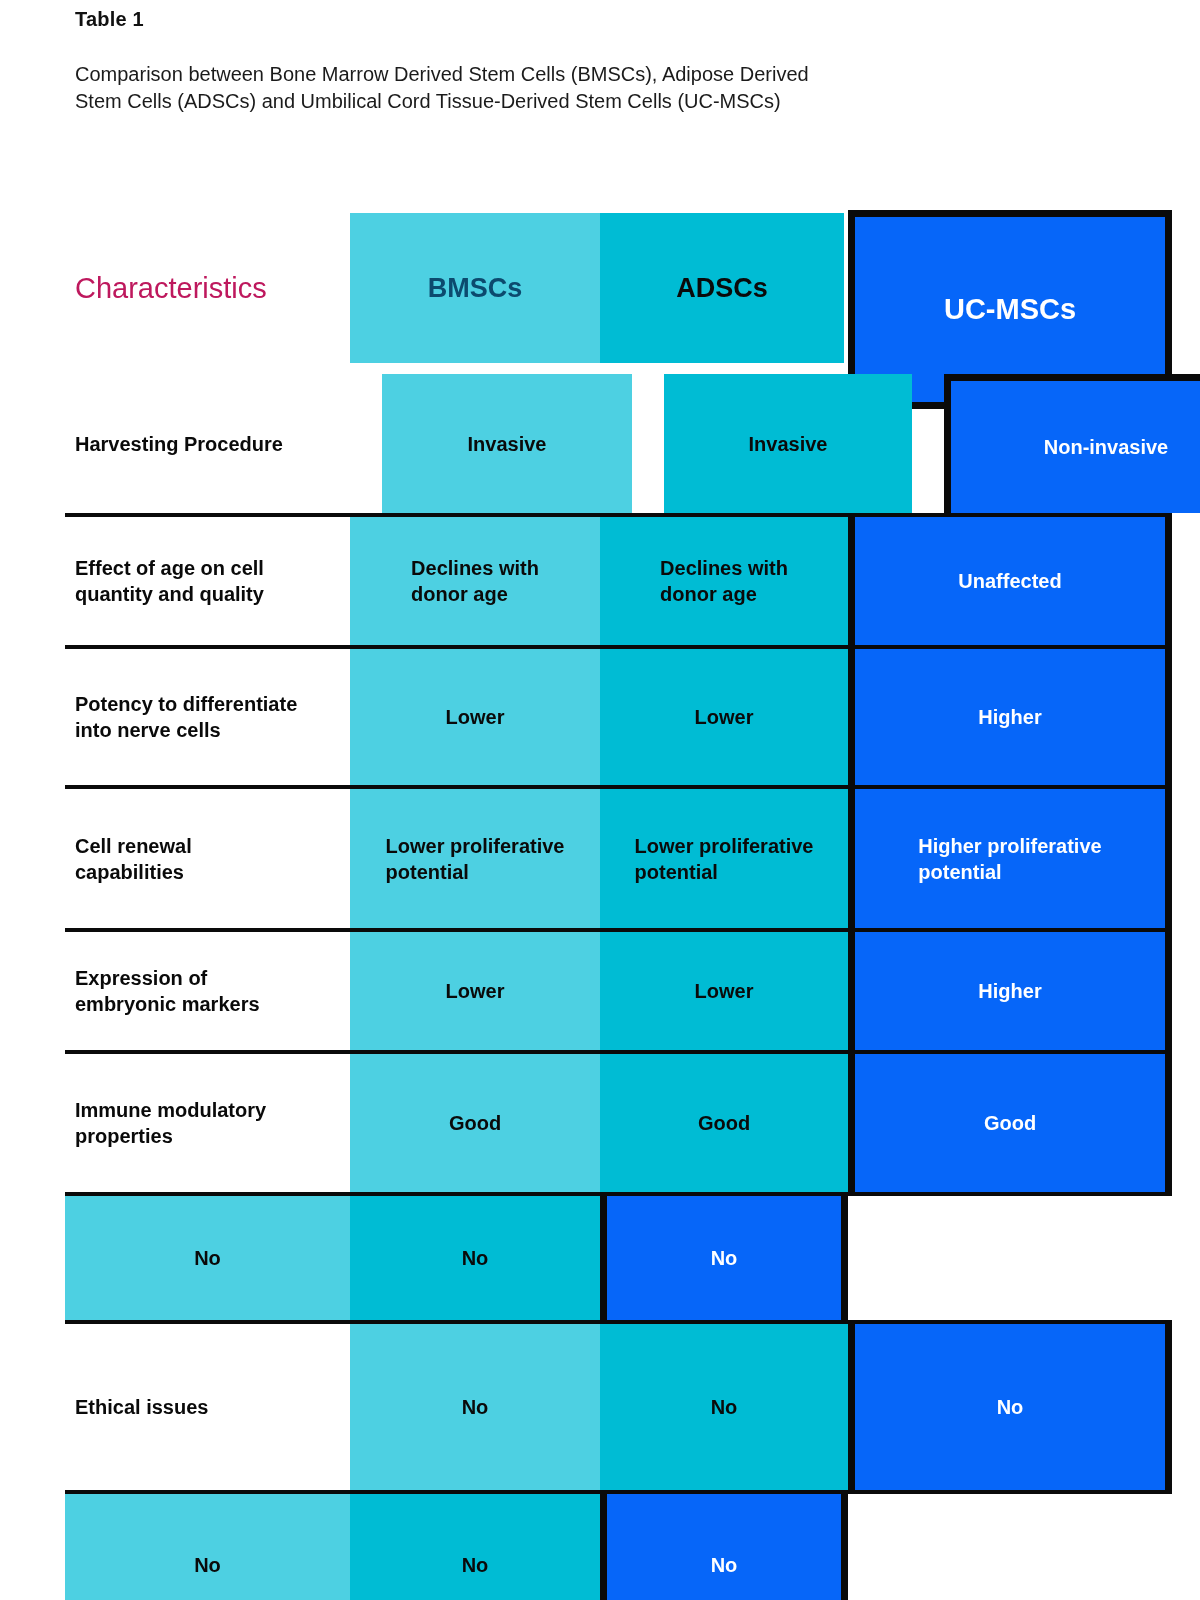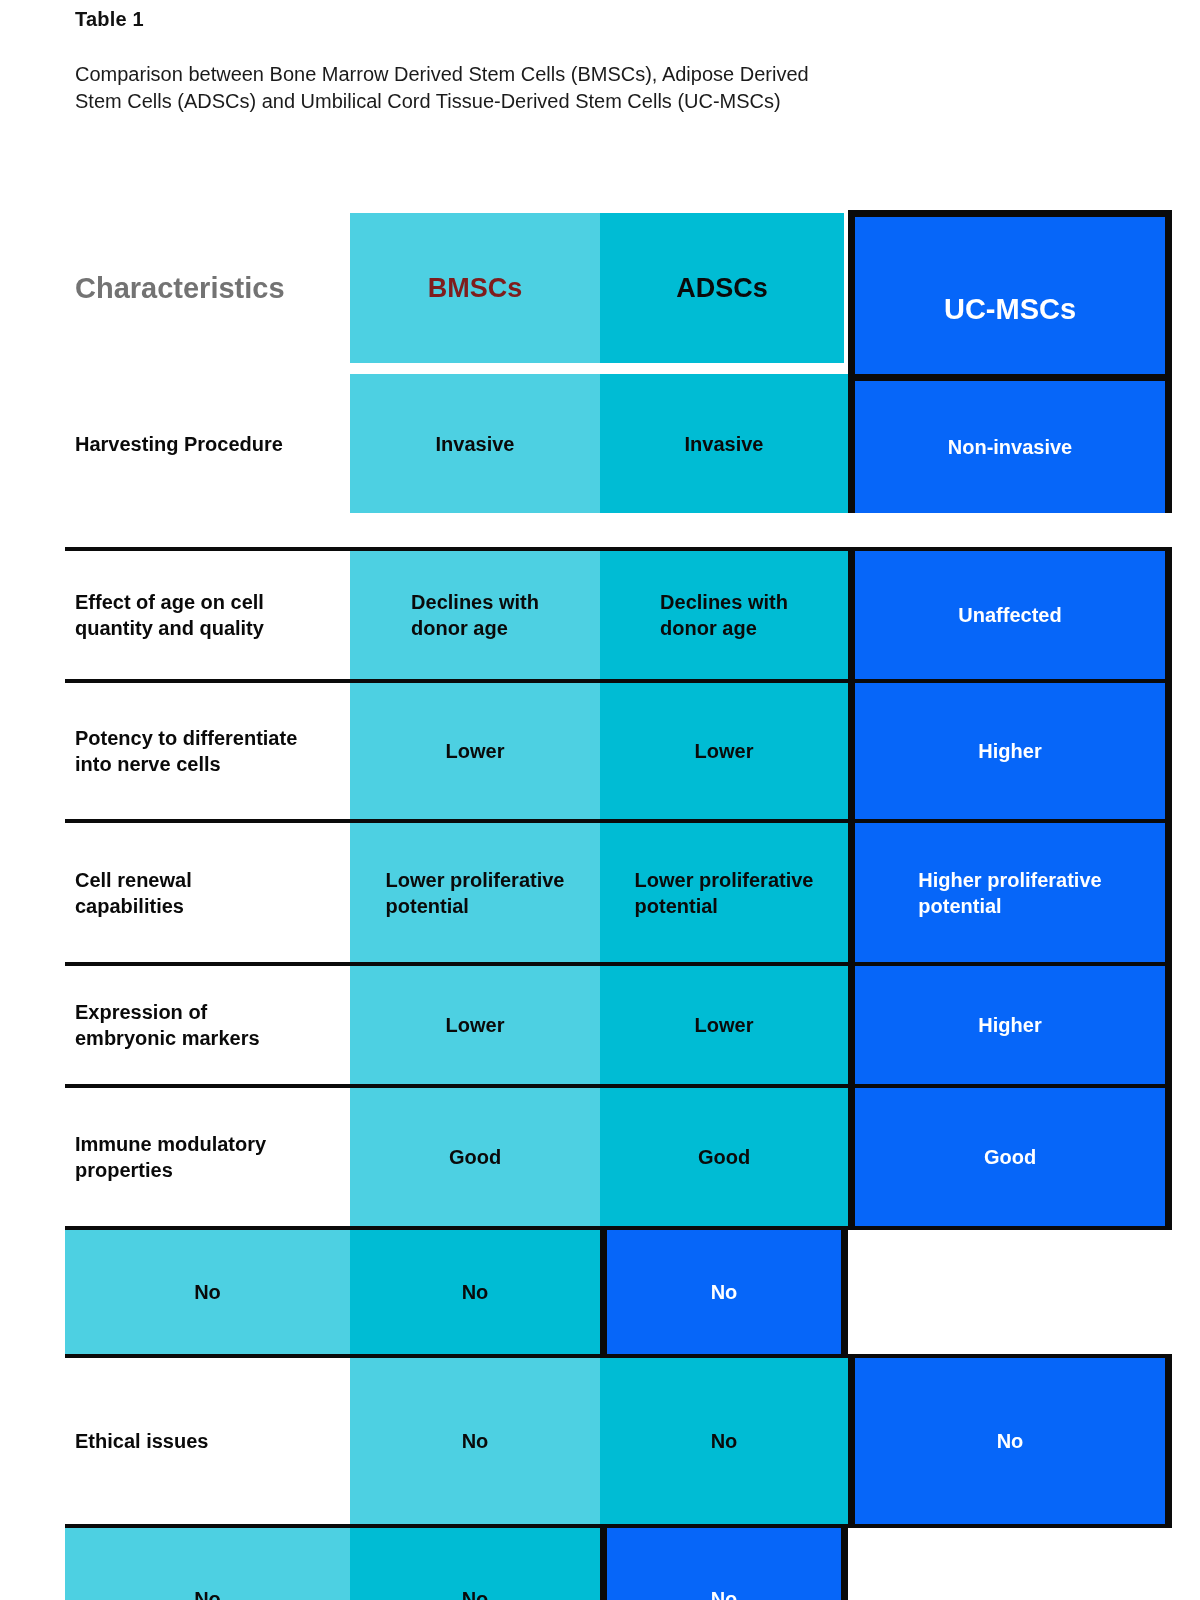--- a/index.html
+++ b/index.html
@@ -18,26 +18,26 @@
   .caption{
     position:absolute;left:75px;top:61px;
     font-size:20px;font-weight:400;line-height:27px;color:#1b1b1b;
     white-space:pre-line;
   }
   
   .hdr-cell{position:absolute;display:flex;align-items:center;justify-content:center;box-sizing:border-box;}
   .hdr-label{
     left:65px;top:213px;width:285px;height:150px;
     justify-content:flex-start;padding-left:10px;
-    font-size:29px;font-weight:700;color:#737373;
+    font-size:29px;font-weight:400;color:#be185d;
   }
   .hdr-bmscs{
     left:350px;top:213px;width:250px;height:150px;
     background:var(--c-bmscs,#4DD0E2);
-    font-size:27px;font-weight:700;color:#7f1d1d;
+    font-size:27px;font-weight:700;color:#0c4a6e;
   }
   .hdr-adscs{
     left:600px;top:213px;width:244px;height:150px;
     background:var(--c-adscs,#00BCD4);
     font-size:27px;font-weight:700;color:#0a0a0a;
   }
   .hdr-ucmscs{
     left:848px;top:210px;width:324px;height:199px;
     background:var(--c-ucmscs,#0666F9);
     border:7px solid var(--c-line,#0a0a0a);
@@ -45,22 +45,22 @@
   }
   
   .tbody{
     position:absolute;left:65px;top:374px;width:1107px;
   }
   .row{
     display:grid;
     grid-template-columns:285px 250px 248px 324px;
     box-sizing:border-box;
   }
-  .row:nth-child(1){height:139px;}
-  .row:nth-child(2){height:132px;margin-top:34px;}
+  .row:nth-child(1){height:139px;gap:32px;}
+  .row:nth-child(2){height:132px;}
   .row:nth-child(3){height:140px;}
   .row:nth-child(4){height:143px;}
   .row:nth-child(5){height:122px;}
   .row:nth-child(6){height:142px;}
   .row:nth-child(7){height:128px;}
   .row:nth-child(8){height:170px;}
   .row:nth-child(9){height:145px;}
   .row + .row{border-top:4px solid var(--c-line,#0a0a0a);}
   .cell{
     display:flex;align-items:center;justify-content:center;

